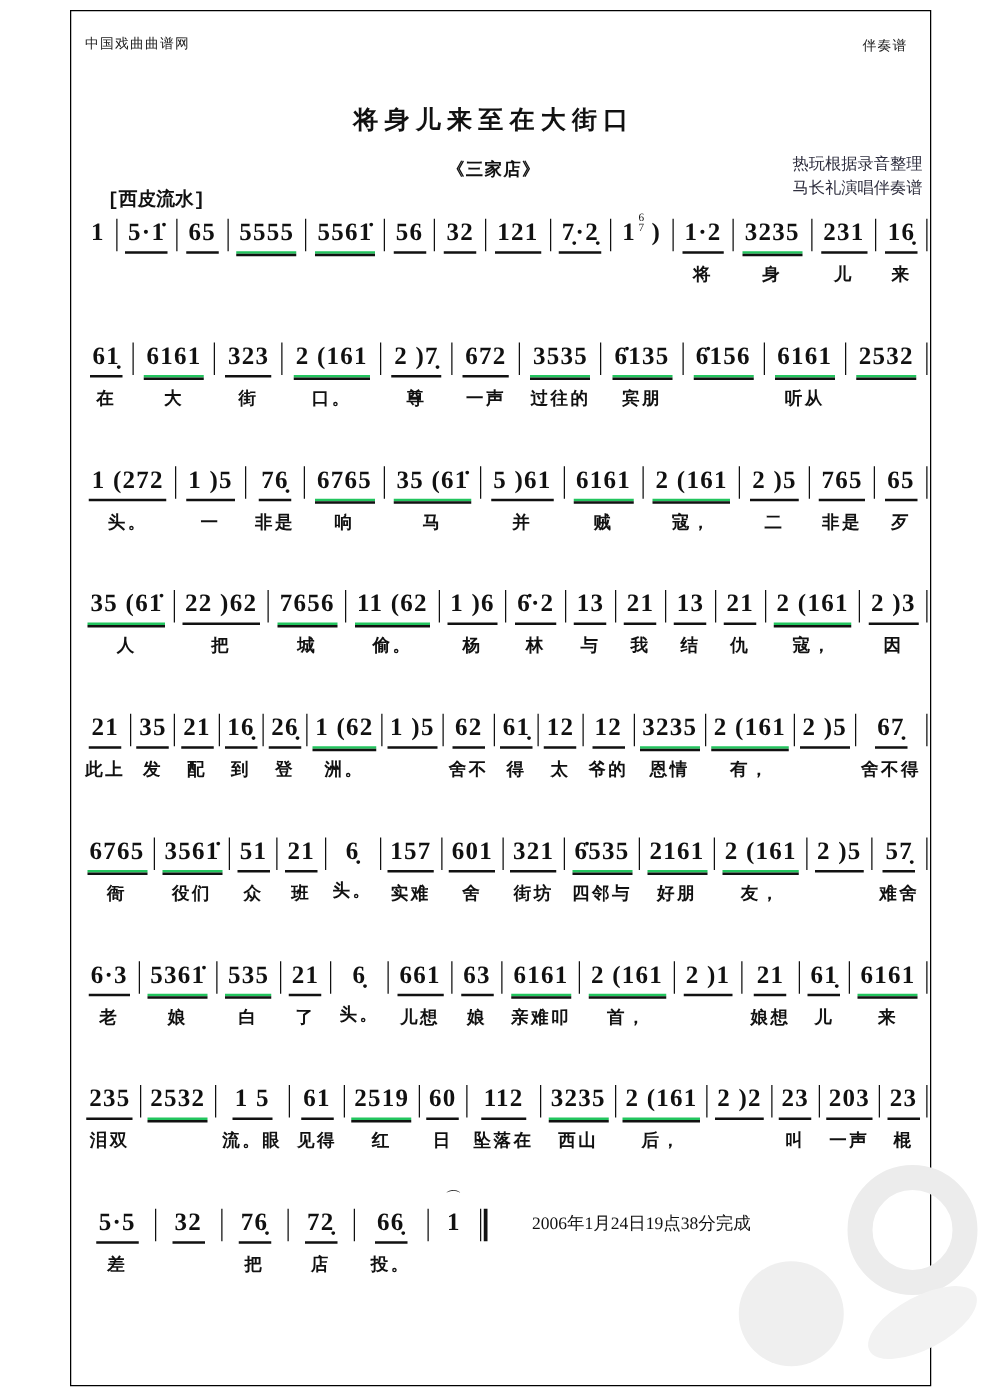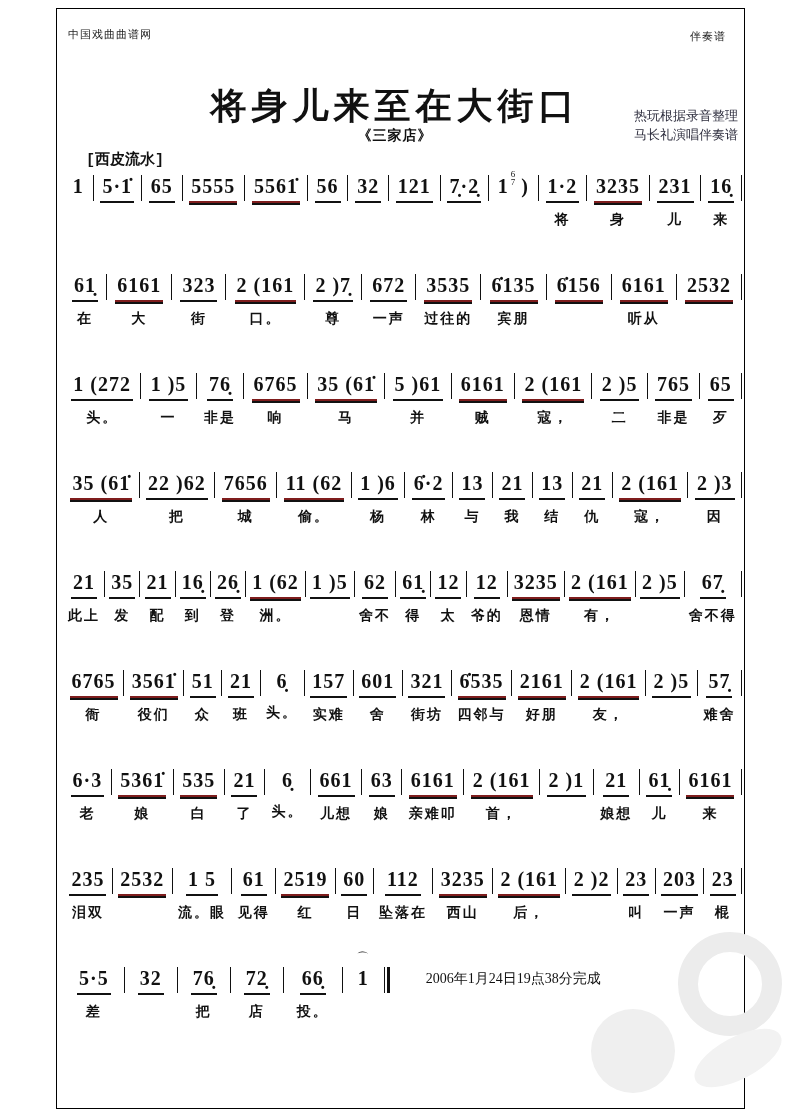--- a/index.html
+++ b/index.html
@@ -16,29 +16,29 @@
     position:absolute; left:68px; top:27px; font-size:11px; color:#222;
     letter-spacing:1px;
   }
   .score-type {
     position:absolute; right:64px; top:29px; font-size:11px; color:#222;
     letter-spacing:1px;
   }
   .title {
     position:absolute; top:82px; left:0; width:100%; text-align:center;
     font-family:Liberation Serif, serif; font-weight:bold;
-    font-size:36px; letter-spacing:5px;
+    font-size:20px; letter-spacing:5px;
   }
   .subtitle {
     position:absolute; top:127px; left:0; width:100%; text-align:center;
     font-family:"Liberation Serif","DejaVu Serif",serif; font-weight:bold;
     font-size:14px; letter-spacing:1px;
   }
   .credits {
-    position:absolute; top:106px; right:52px; font-size:13px; line-height:19px;
+    position:absolute; top:121px; right:52px; font-size:13px; line-height:19px;
     color:#2e2e3e; text-align:left;
   }
   .mode-label {
     position:absolute; top:150px; left:86px; font-size:15px; font-weight:bold;
     font-family:Liberation Mono, monospace;
   }
   .score {
     position:absolute; top:174px; left:64px; right:48px;
   }
   .line { display:flex; align-items:flex-start; margin-bottom:44px; }
@@ -51,21 +51,21 @@
   .endbar {
     width:6px; height:26px; border-left:1px solid #111; border-right:3px solid #111;
     margin-top:1px; flex:0 0 auto;
   }
   .notes {
     font-family:"Liberation Serif","DejaVu Serif",serif; font-weight:bold;
     font-size:20px; line-height:24px; white-space:nowrap; position:relative;
     padding:0 2px 3px 2px; letter-spacing:1px;
   }
   .u1 { border-bottom:2px solid #111; }
-  .u2 { border-bottom:2px solid #7f1d1d; }
+  .u2 { border-bottom:2px solid #22c55e; }
   .u2::after {
     content:""; position:absolute; left:0; right:0; bottom:-4px;
     border-top:2px solid #111;
   }
   .lyric {
     font-size:14px; margin-top:8px; min-height:17px; white-space:nowrap;
     letter-spacing:2px; font-weight:bold;
   }
   .fer {
     position:absolute; top:-14px; left:50%; transform:translateX(-50%);

